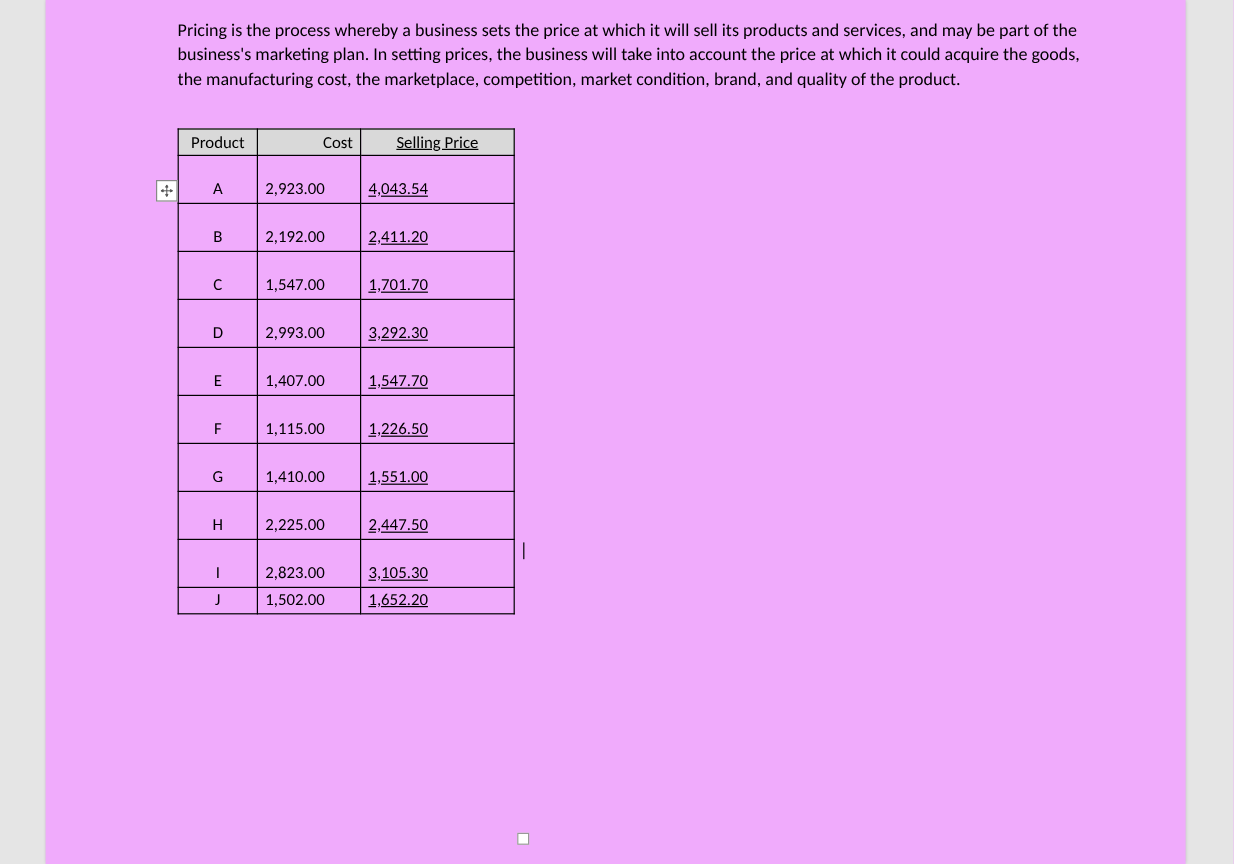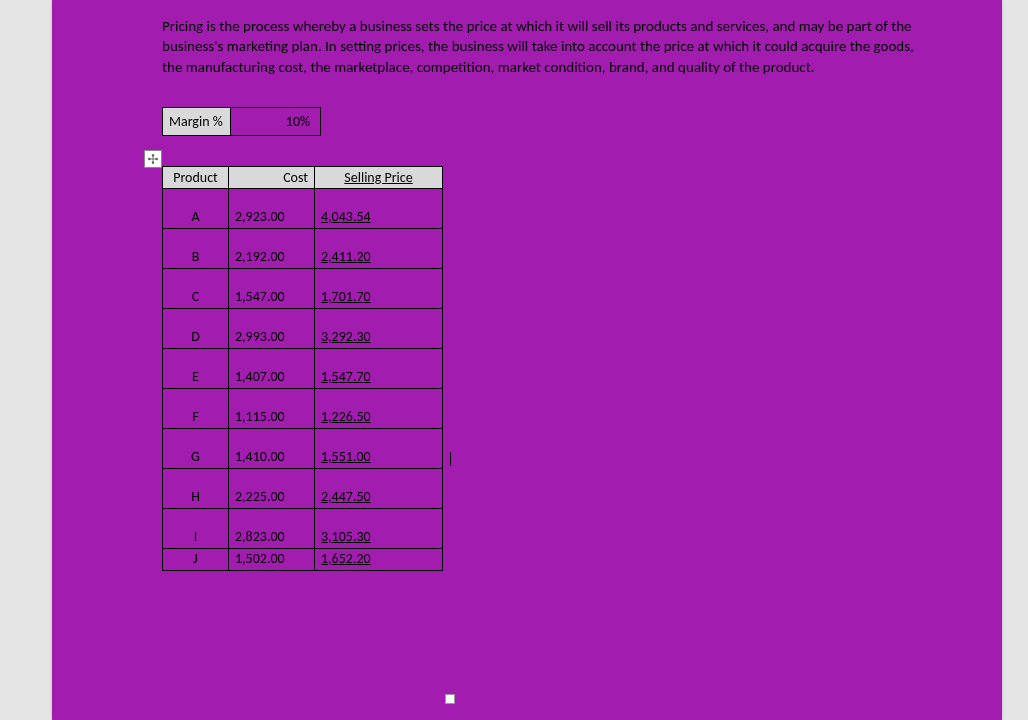--- a/index.html
+++ b/index.html
@@ -11,23 +11,23 @@
       background: #e5e5e5;
       font-family: Calibri, Arial, sans-serif;
       font-size: 15px;
       color: #000;
       width: 1028px;
       height: 720px;
       overflow: hidden;
       position: relative;
     }
     .page {
-      background: #a21caf;
+      background: #f0abfc;
       width: 950px;
-      margin-left: 52px;
+      margin-left: 38px;
       height: 720px;
       padding: 16px 86px 0 110px;
       position: relative;
       box-shadow: 0 0 3px rgba(0,0,0,0.2);
     }
     .paragraph {
       line-height: 1.35;
       margin-bottom: 30px;
     }
     .move-handle {
@@ -129,28 +129,20 @@
 <div class="page">
 
   <p class="paragraph">Pricing is the process whereby a business sets the price at which it will sell its products and services, and may be part of the business's marketing plan. In setting prices, the business will take into account the price at which it could acquire the goods, the manufacturing cost, the marketplace, competition, market condition, brand, and quality of the product.</p>
 
   <div class="move-handle">
     <svg width="10" height="10" viewBox="0 0 10 10">
       <path d="M5 0 L6 2 L4 2 Z M5 10 L6 8 L4 8 Z M0 5 L2 4 L2 6 Z M10 5 L8 4 L8 6 Z M5 2 L5 8 M2 5 L8 5" stroke="#555" stroke-width="0.8" fill="#555"></path>
     </svg>
   </div>
 
-  <table class="margin-table">
-    <tbody>
-        <tr>
-      <td class="label-cell">Margin %</td>
-      <td class="value-cell">10%</td>
-    </tr>
-  </tbody>
-    </table>
 
   <table class="data-table">
     <thead>
       <tr>
         <th class="col-product">Product</th>
         <th class="col-cost" style="text-align:right;">Cost</th>
         <th class="col-price">Selling Price</th>
       </tr>
     </thead>
     <tbody id="table-body">

